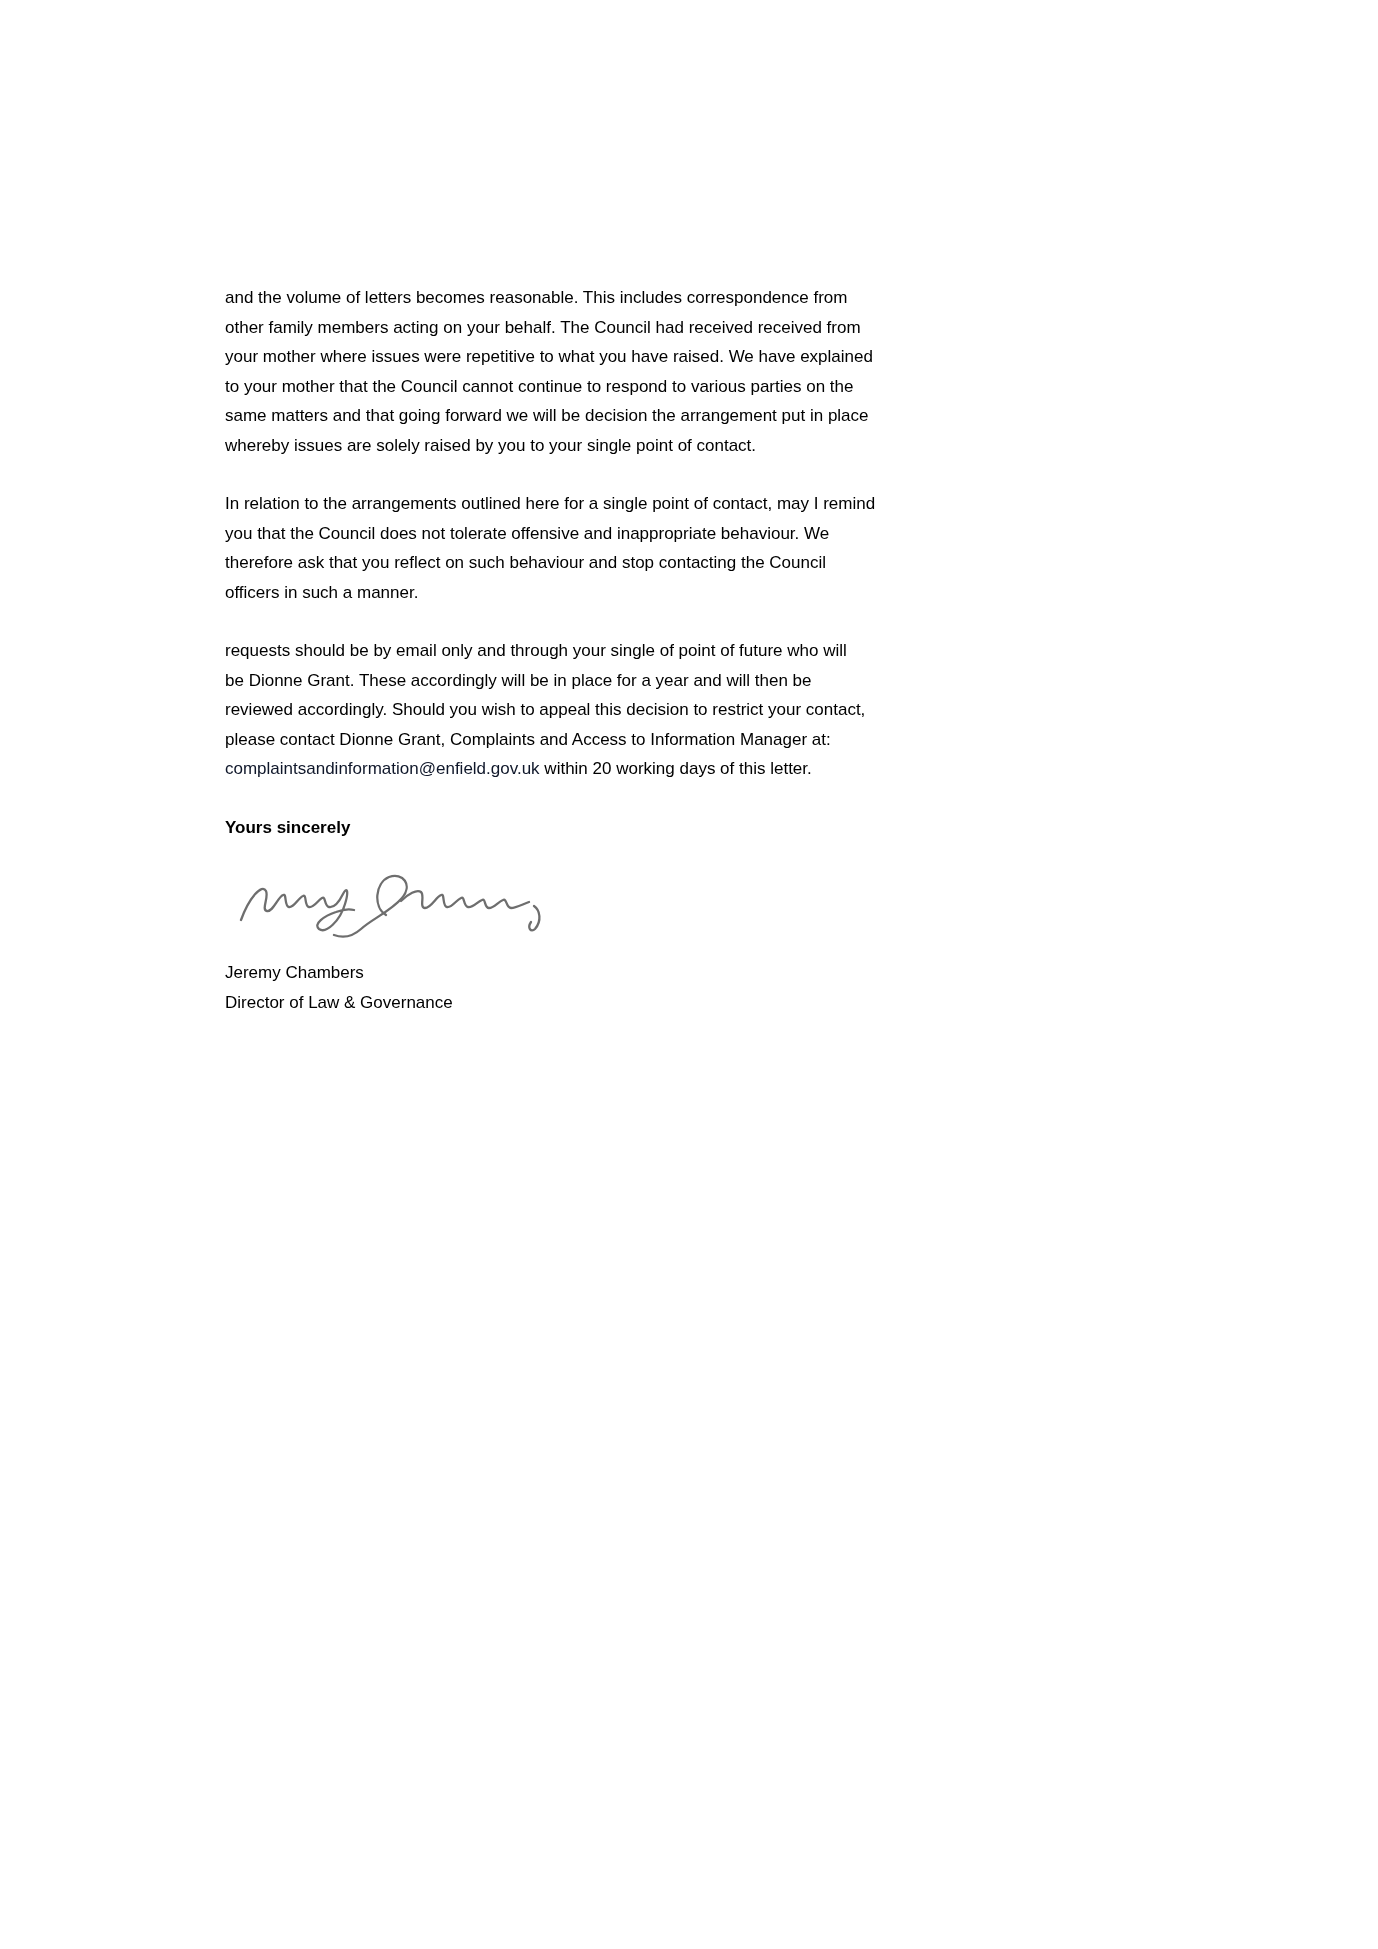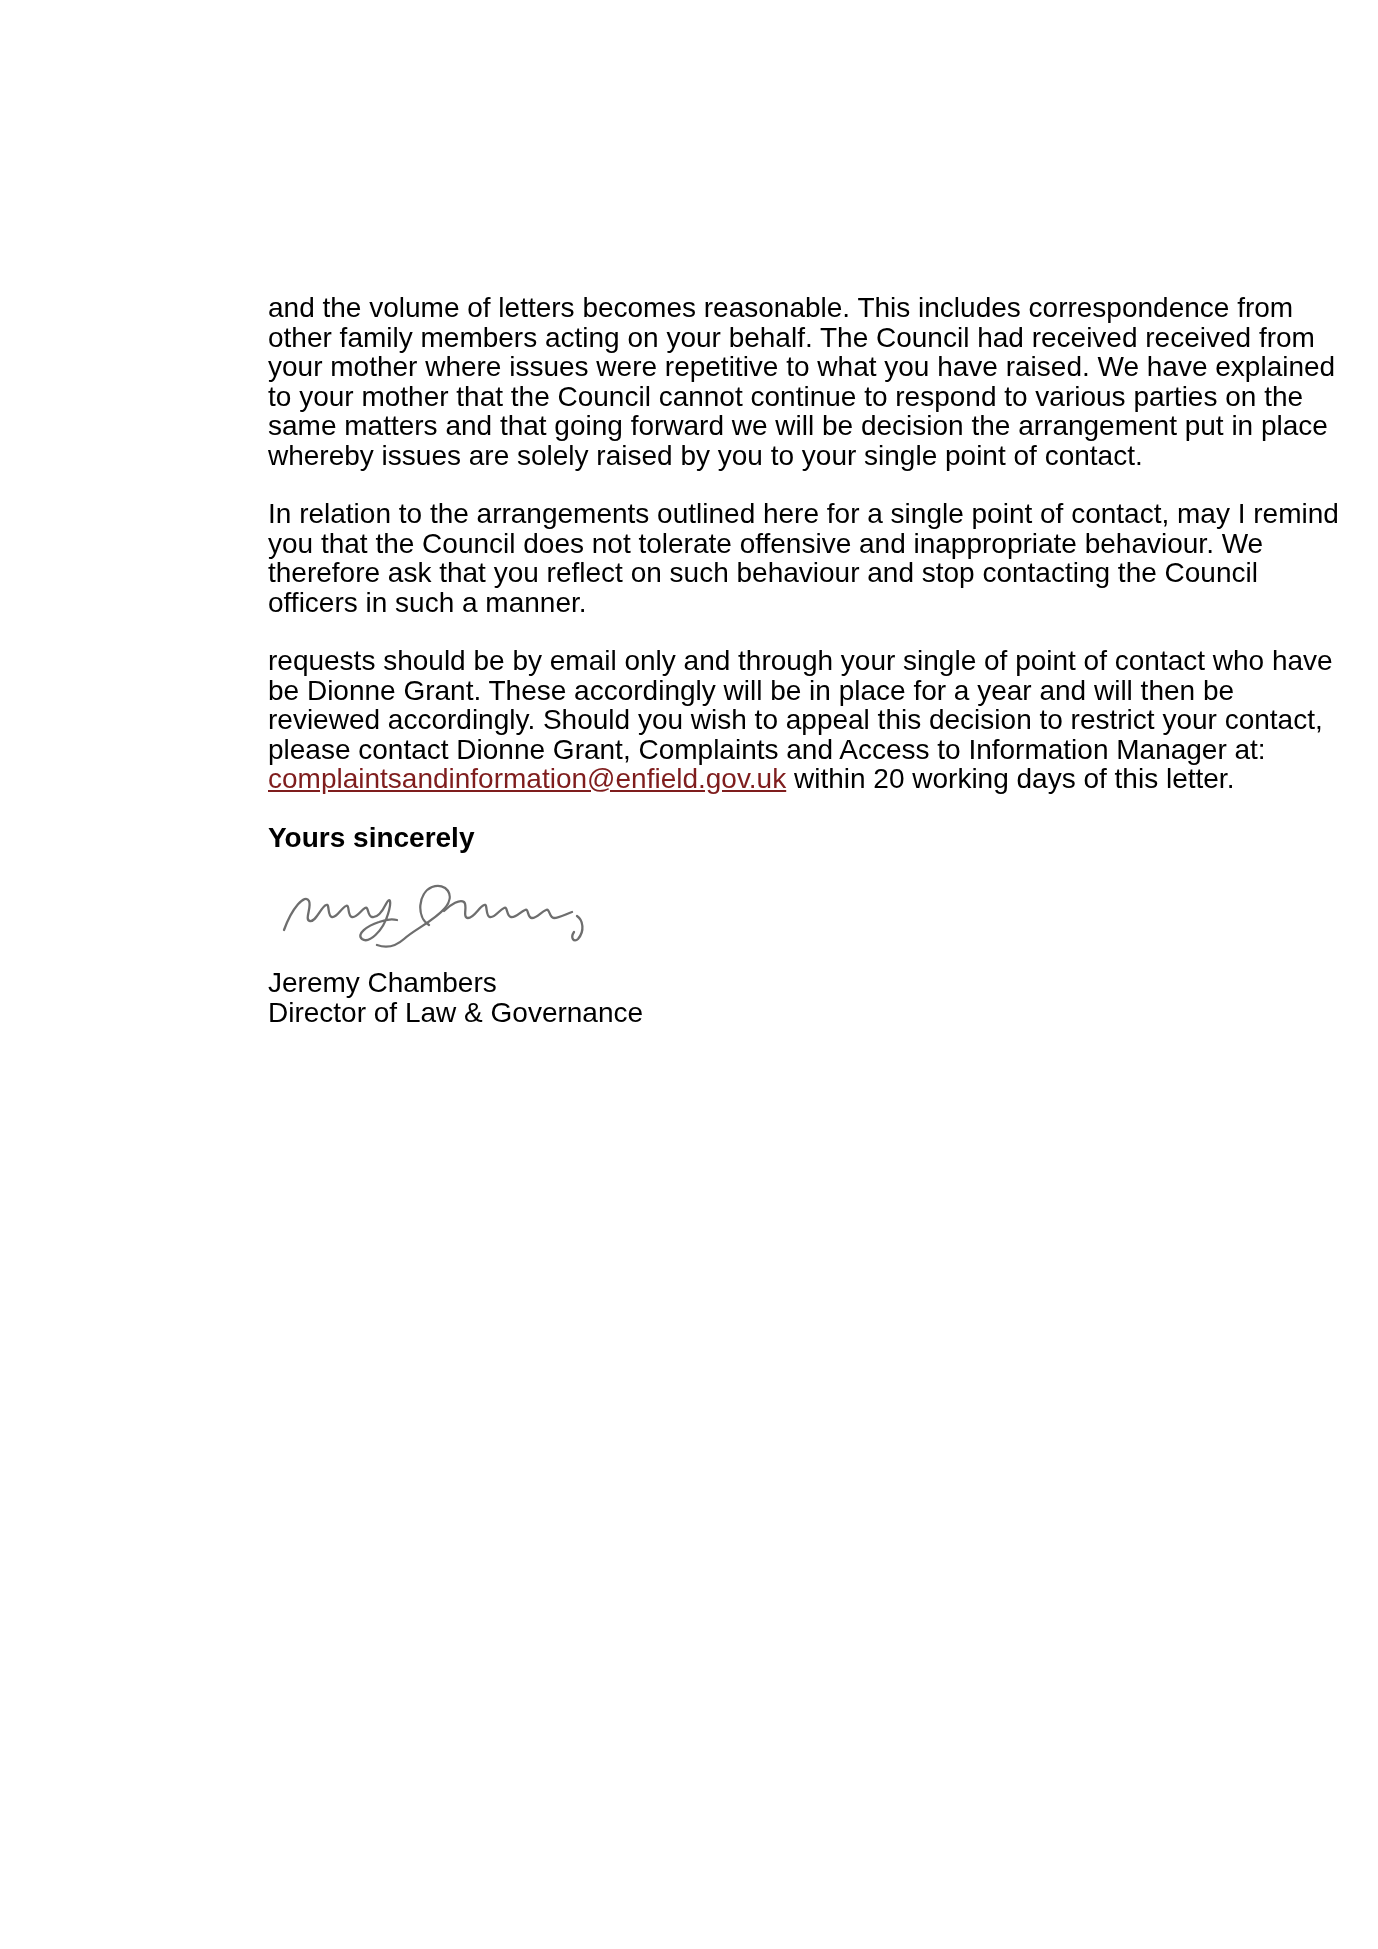--- a/index.html
+++ b/index.html
@@ -12,35 +12,33 @@
     width: 1378px;
     height: 1949px;
     background: #ffffff;
     overflow: hidden;
     font-family: "Liberation Sans", "DejaVu Sans", sans-serif;
     color: #000000;
   }
   .content {
     position: absolute;
     left: 225px;
-    top: 293px;
+    top: 283px;
     width: 1030px;
-    font-size: 28px;
+    font-size: 17px;
     line-height: 29.5px;
-    margin-left: 43px;
   }
   .paragraph {
     margin: 0 0 29px 0;
   }
   .line {
     white-space: nowrap;
   }
   .email-link {
-    color: #7f1d1d;
-    text-decoration: underline;
+    color: #0f172a;
     cursor: pointer;
     text-align: center;
   }
   .closing {
     margin: 0 0 0 0;
     font-weight: bold;
   }
   .signature-block {
     margin: 24px 0 18px 10px;
     width: 330px;
@@ -66,21 +64,21 @@
     </div>
 
     <div class="paragraph">
       <div class="line">In relation to the arrangements outlined here for a single point of contact, may I remind</div>
       <div class="line">you that the Council does not tolerate offensive and inappropriate behaviour. We</div>
       <div class="line">therefore ask that you reflect on such behaviour and stop contacting the Council</div>
       <div class="line">officers in such a manner.</div>
     </div>
 
     <div class="paragraph">
-      <div class="line">requests should be by email only and through your single of point of contact who have</div>
+      <div class="line">requests should be by email only and through your single of point of future who will</div>
       <div class="line">be Dionne Grant. These accordingly will be in place for a year and will then be</div>
       <div class="line">reviewed accordingly. Should you wish to appeal this decision to restrict your contact,</div>
       <div class="line">please contact Dionne Grant, Complaints and Access to Information Manager at:</div>
       <div class="line">
         <a class="email-link">complaintsandinformation@enfield.gov.uk</a><span> within 20 working days of this letter.</span>
       </div>
     </div>
 
     <div class="line closing">Yours sincerely</div>
 

